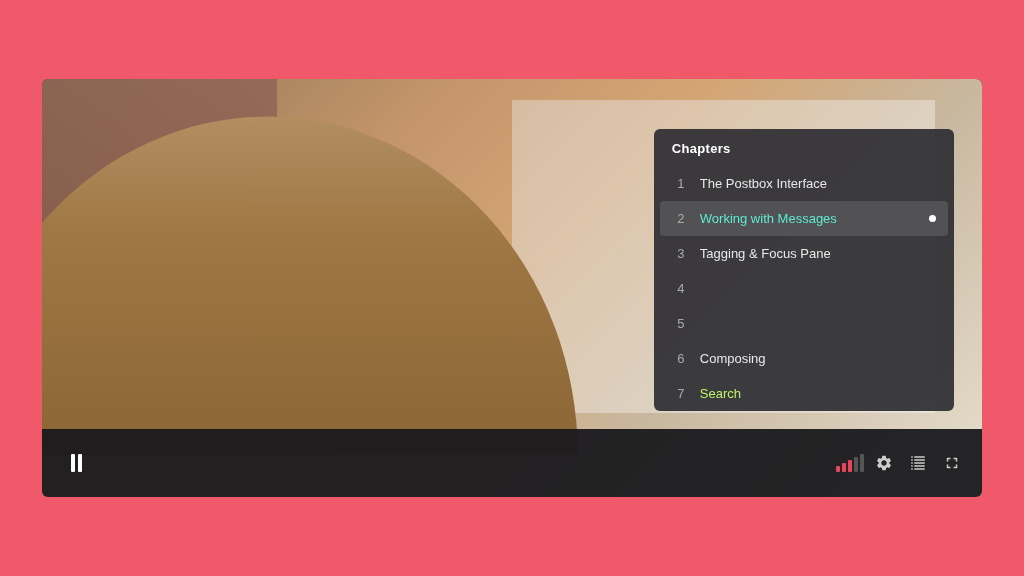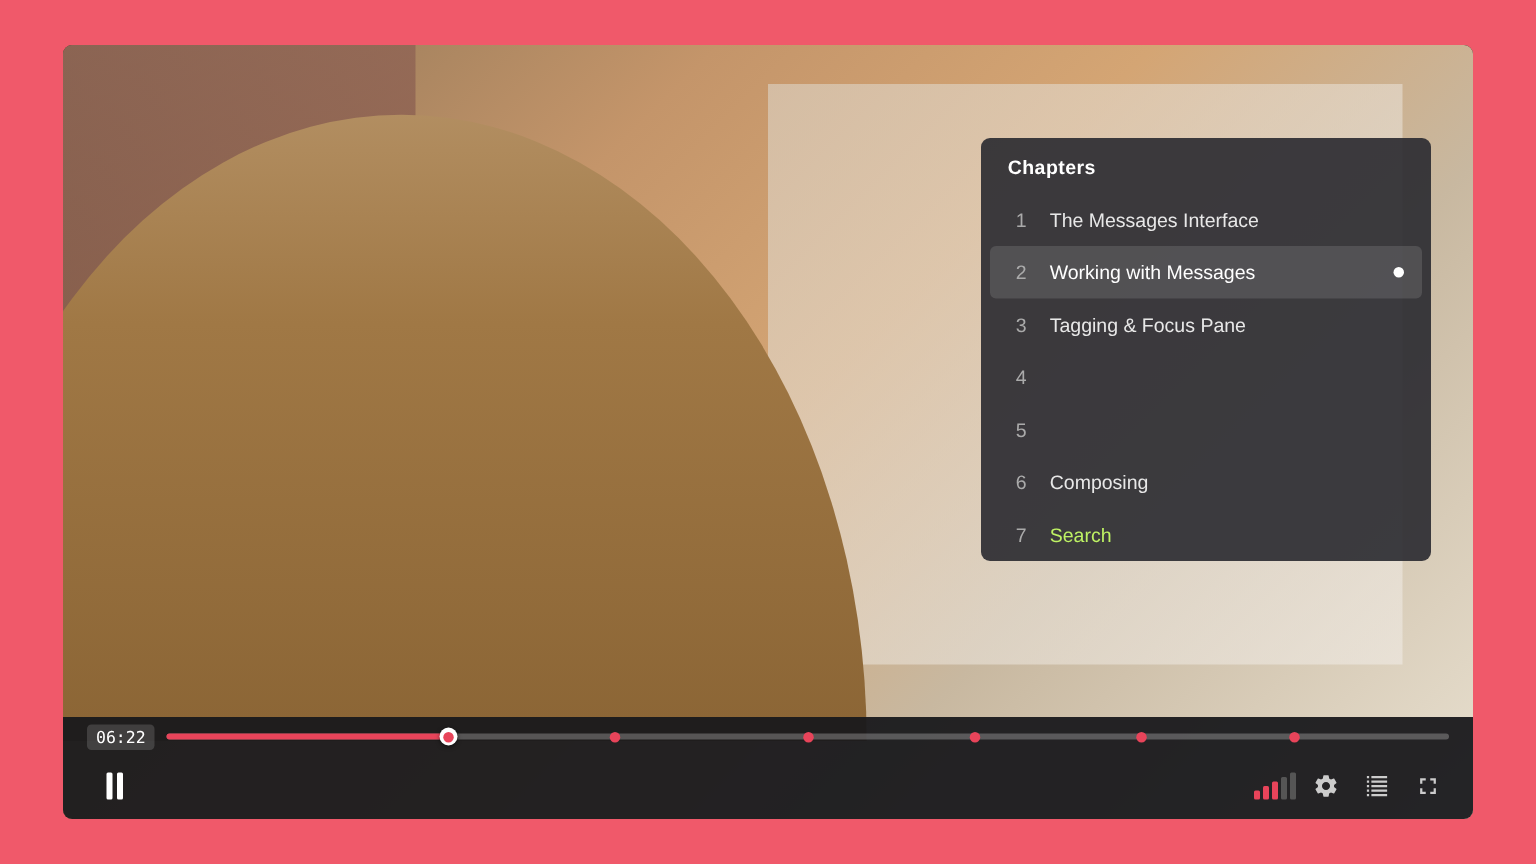--- a/index.html
+++ b/index.html
@@ -9,21 +9,21 @@
       display: flex;
       align-items: center;
       justify-content: center;
       width: 1024px;
       height: 576px;
       font-family: -apple-system, BlinkMacSystemFont, 'Segoe UI', sans-serif;
     }
 
     .video-container {
       width: 940px;
-      height: 516px;
+      height: 418px;
       position: relative;
       background: #1a1a1a;
       border-radius: 6px;
       overflow: hidden;
     }
 
     .video-bg {
       width: 100%;
       height: 100%;
       position: absolute;
@@ -106,21 +106,21 @@
       text-align: center;
     }
 
     .chapter-name {
       font-size: 13px;
       color: #e8e8e8;
       flex: 1;
     }
 
     .chapter-item.active .chapter-name {
-      color: #ffffff;
+      color: #5eead4;
       font-weight: 500;
     }
 
     .chapter-dot {
       width: 7px;
       height: 7px;
       background: #ffffff;
       border-radius: 50%;
       margin-left: 8px;
     }
@@ -269,21 +269,21 @@
   <div class="video-bg"></div>
   <div class="brick-area"></div>
   <div class="background-screen"></div>
   <div class="presenter-area"></div>
 
   <div class="chapters-panel">
     <div class="chapters-title">Chapters</div>
 
     <div class="chapter-item">
       <span class="chapter-number">1</span>
-      <span class="chapter-name">The Messages Interface</span>
+      <span class="chapter-name">The Postbox Interface</span>
     </div>
 
     <div class="chapter-item active">
       <span class="chapter-number">2</span>
       <span class="chapter-name">Working with Messages</span>
       <div class="chapter-dot"></div>
     </div>
 
     <div class="chapter-item">
       <span class="chapter-number">3</span>
@@ -303,35 +303,20 @@
       <span class="chapter-name">Composing</span>
     </div>
 
     <div class="chapter-item">
       <span class="chapter-number">7</span>
       <span class="chapter-name" style="color:#bef264;">Search</span>
     </div>
   </div>
 
   <div class="controls-bar">
-    <div class="progress-row">
-      <div class="time-display">06:22</div>
-      <div class="progress-track">
-        <div class="progress-fill">
-          <div class="progress-thumb"></div>
-        </div>
-
-        <div class="chapter-marker" style="left:22%;"></div>
-        <div class="chapter-marker" style="left:35%;"></div>
-        <div class="chapter-marker" style="left:50%;"></div>
-        <div class="chapter-marker" style="left:63%;"></div>
-        <div class="chapter-marker" style="left:76%;"></div>
-        <div class="chapter-marker" style="left:88%;"></div>
-      </div>
-    </div>
 
     <div class="controls-bottom">
       <div class="play-pause-btn">
         <div class="pause-icon">
           <div class="pause-bar"></div>
           <div class="pause-bar"></div>
         </div>
       </div>
 
       <div class="right-controls">

